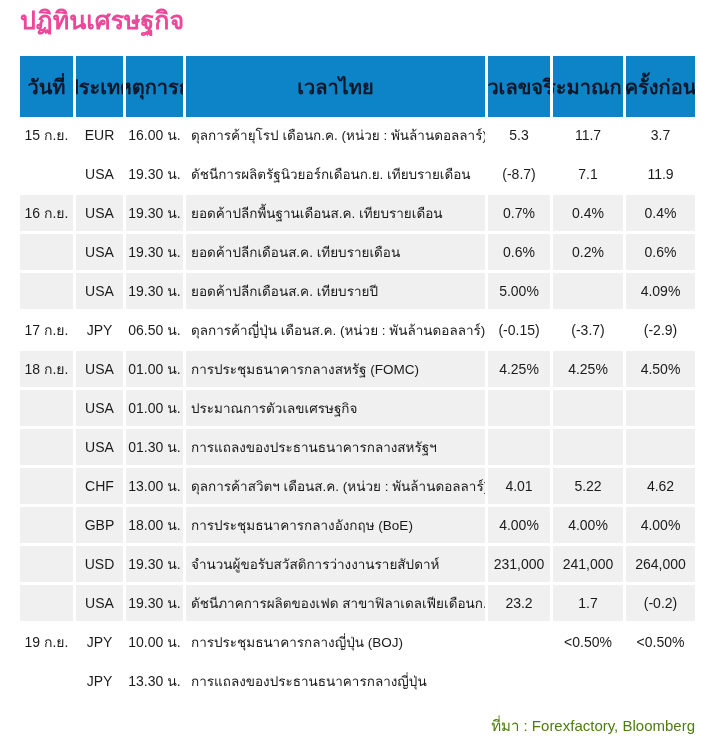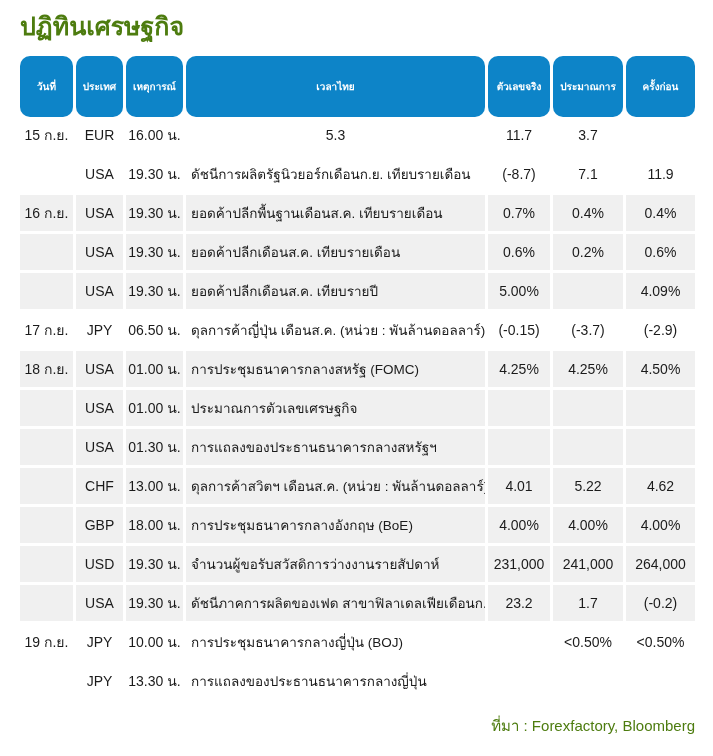--- a/index.html
+++ b/index.html
@@ -5,46 +5,45 @@
   * { margin: 0; padding: 0; box-sizing: border-box; }
   html, body {
     width: 713px; height: 756px;
     background: #ffffff;
     font-family: "Liberation Sans", sans-serif;
     color: #1b1b1b;
   }
   .page { position: relative; width: 713px; height: 756px; overflow: hidden; }
 
   .page-title {
-    position: absolute; left: 20px; top: 6px;
-    font-size: 25px; font-weight: bold; color: #4d7c0f;
+    position: absolute; left: 20px; top: 0;
+    font-size: 25px; font-weight: bold; color: #ec4899;
     letter-spacing: 0;
   }
 
   .calendar-table {
     position: absolute; left: 20px; top: 56px; width: 675px;
   }
 
   .grid-row {
     display: grid;
     grid-template-columns: 53px 47px 57px 299px 62px 70px 69px;
     column-gap: 3px;
   }
 
   .table-header { height: 61px; }
   .table-header .hcell {
     background: #0d84c8;
-    color: #ffffff;
+    color: #0f172a;
     font-weight: bold;
-    font-size: 10px;
+    font-size: 20px;
     display: flex; align-items: center; justify-content: center;
     text-align: center;
     overflow: hidden;
     white-space: nowrap;
-    border-radius: 10px;
   }
 
   .rows { margin-top: 0; }
   .row { height: 36px; margin-bottom: 3px; }
   .row .cell {
     display: flex; align-items: center; justify-content: center;
     font-size: 14px;
     white-space: nowrap;
     overflow: hidden;
     background: transparent;
@@ -79,20 +78,21 @@
       <div class="hcell">ตัวเลขจริง</div>
       <div class="hcell">ประมาณการ</div>
       <div class="hcell">ครั้งก่อน</div>
     </div>
 
     <div class="rows" id="rows">
         <div class="grid-row row">
           <div class="cell c-date">15 ก.ย.</div>
           <div class="cell c-country">EUR</div>
           <div class="cell c-time">16.00 น.</div>
+          <div class="cell c-event">ดุลการค้ายุโรป เดือนก.ค. (หน่วย : พันล้านดอลลาร์)</div>
           <div class="cell c-actual">5.3</div>
           <div class="cell c-forecast">11.7</div>
           <div class="cell c-previous">3.7</div>
         </div>
         <div class="grid-row row">
           <div class="cell c-date"></div>
           <div class="cell c-country">USA</div>
           <div class="cell c-time">19.30 น.</div>
           <div class="cell c-event">ดัชนีการผลิตรัฐนิวยอร์กเดือนก.ย. เทียบรายเดือน</div>
           <div class="cell c-actual">(-8.7)</div>

